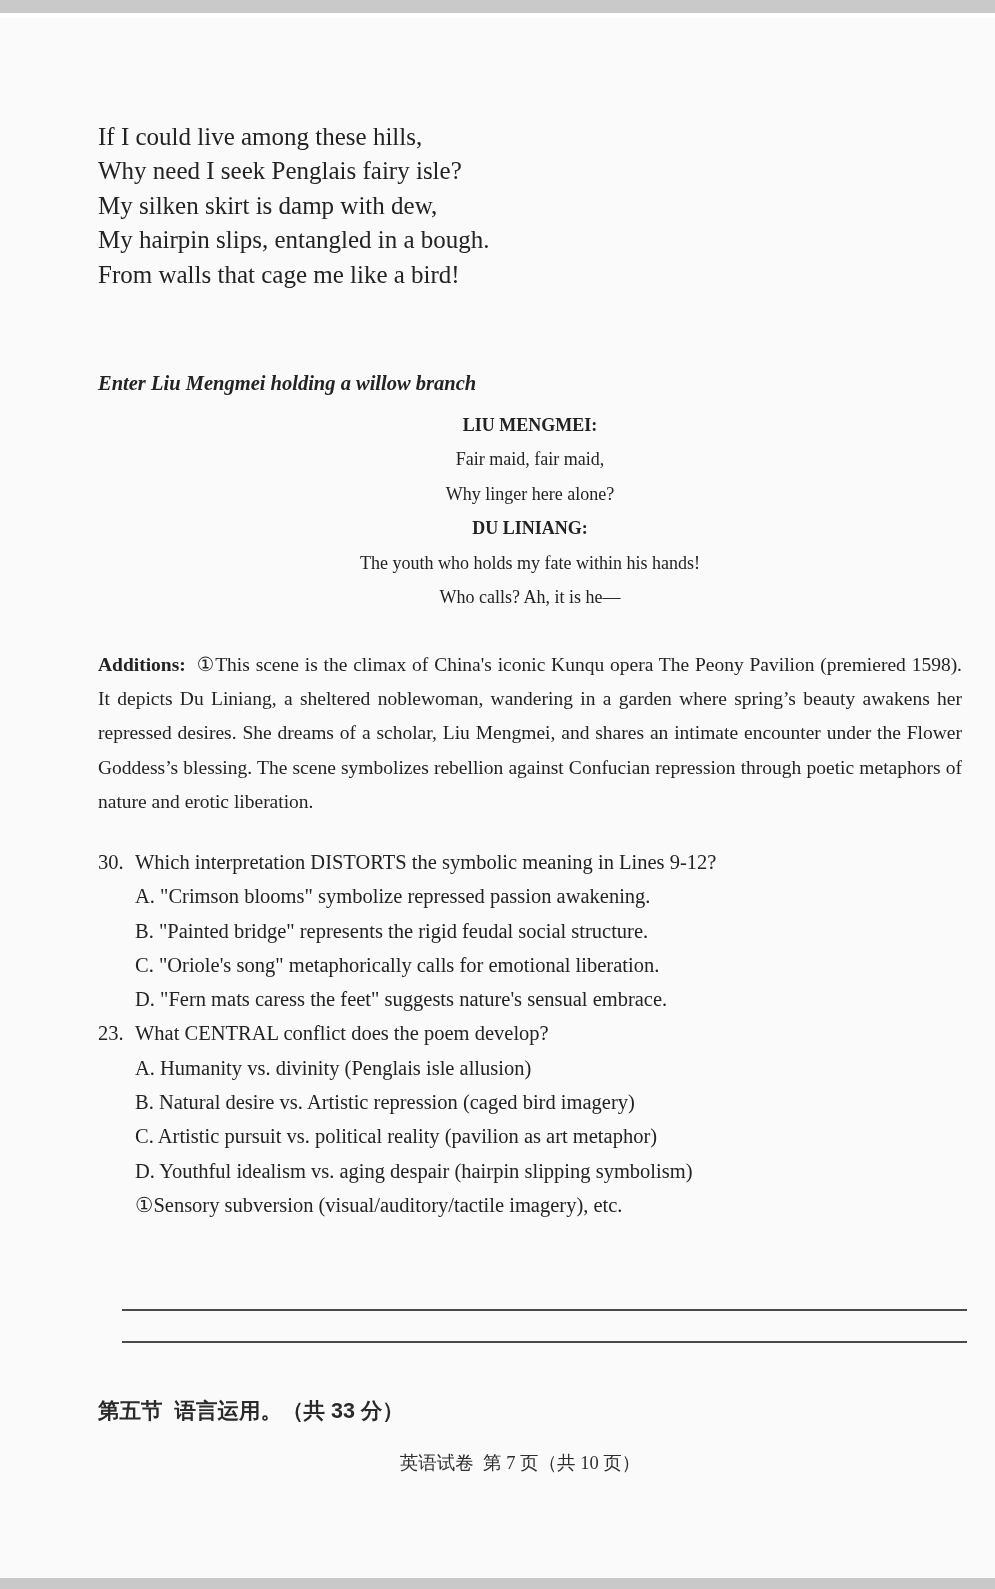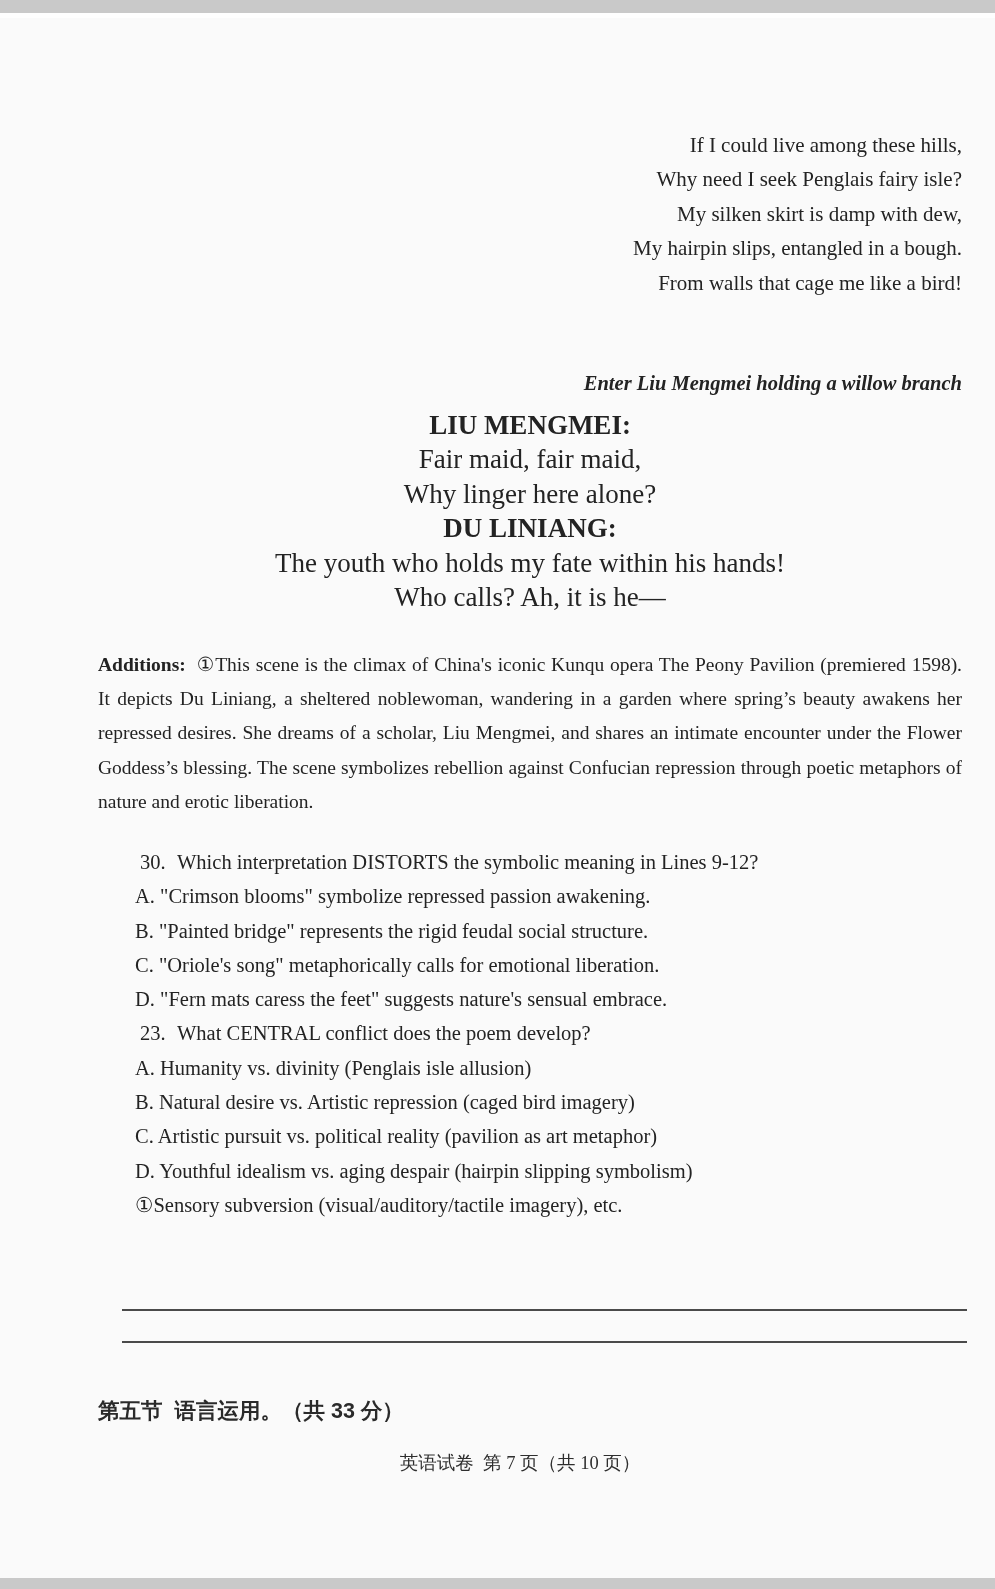--- a/index.html
+++ b/index.html
@@ -13,50 +13,50 @@
   }
   .bar {
     position: absolute; left: 0; width: 100%;
     background: #c9c9c9;
   }
   .bar-top { top: 0; height: 13px; }
   .bar-top-highlight { position: absolute; left: 0; top: 13px; width: 100%; height: 5px; background: #fefefe; }
   .bar-bottom { bottom: 0; height: 11px; }
 
   .poem {
-    position: absolute; top: 128px; left: 98px; width: 864px;
-    text-align: right;
-    font-size: 21px; line-height: 34.4px;
+    position: absolute; top: 120px; left: 98px; width: 864px;
+    text-align: left;
+    font-size: 25px; line-height: 34.4px;
   }
   .stage-direction {
     position: absolute; top: 366px; left: 98px; width: 864px;
-    text-align: right;
+    text-align: left;
     font-size: 20.5px; line-height: 34px;
     font-weight: bold; font-style: italic;
   }
   .dialogue {
     position: absolute; top: 408px; left: 98px; width: 864px;
     text-align: center;
-    font-size: 27px; line-height: 34.4px;
+    font-size: 18px; line-height: 34.4px;
   }
   .dialogue .speaker { font-weight: bold; }
 
   .additions {
     position: absolute; top: 648px; left: 98px; width: 864px;
     font-size: 19.5px; line-height: 34.2px;
     text-align: justify; text-justify: inter-word;
   }
   .additions b { font-weight: bold; margin-right: 10px; }
 
   .questions {
     position: absolute; top: 845px; left: 98px; width: 870px;
     font-size: 20.5px; line-height: 34.3px;
   }
   .q-line { display: flex; }
-  .q-num { width: 37px; flex: none; margin-left: 42px; }
+  .q-num { width: 37px; flex: none; }
   .q-text { flex: 1; }
   .q-opt, .q-sub { padding-left: 37px; }
 
   .answer-line {
     position: absolute; left: 122px; width: 845px; height: 2px;
     background: #4a4a4a;
   }
   .answer-line-1 { top: 1309px; }
   .answer-line-2 { top: 1341px; }
 

